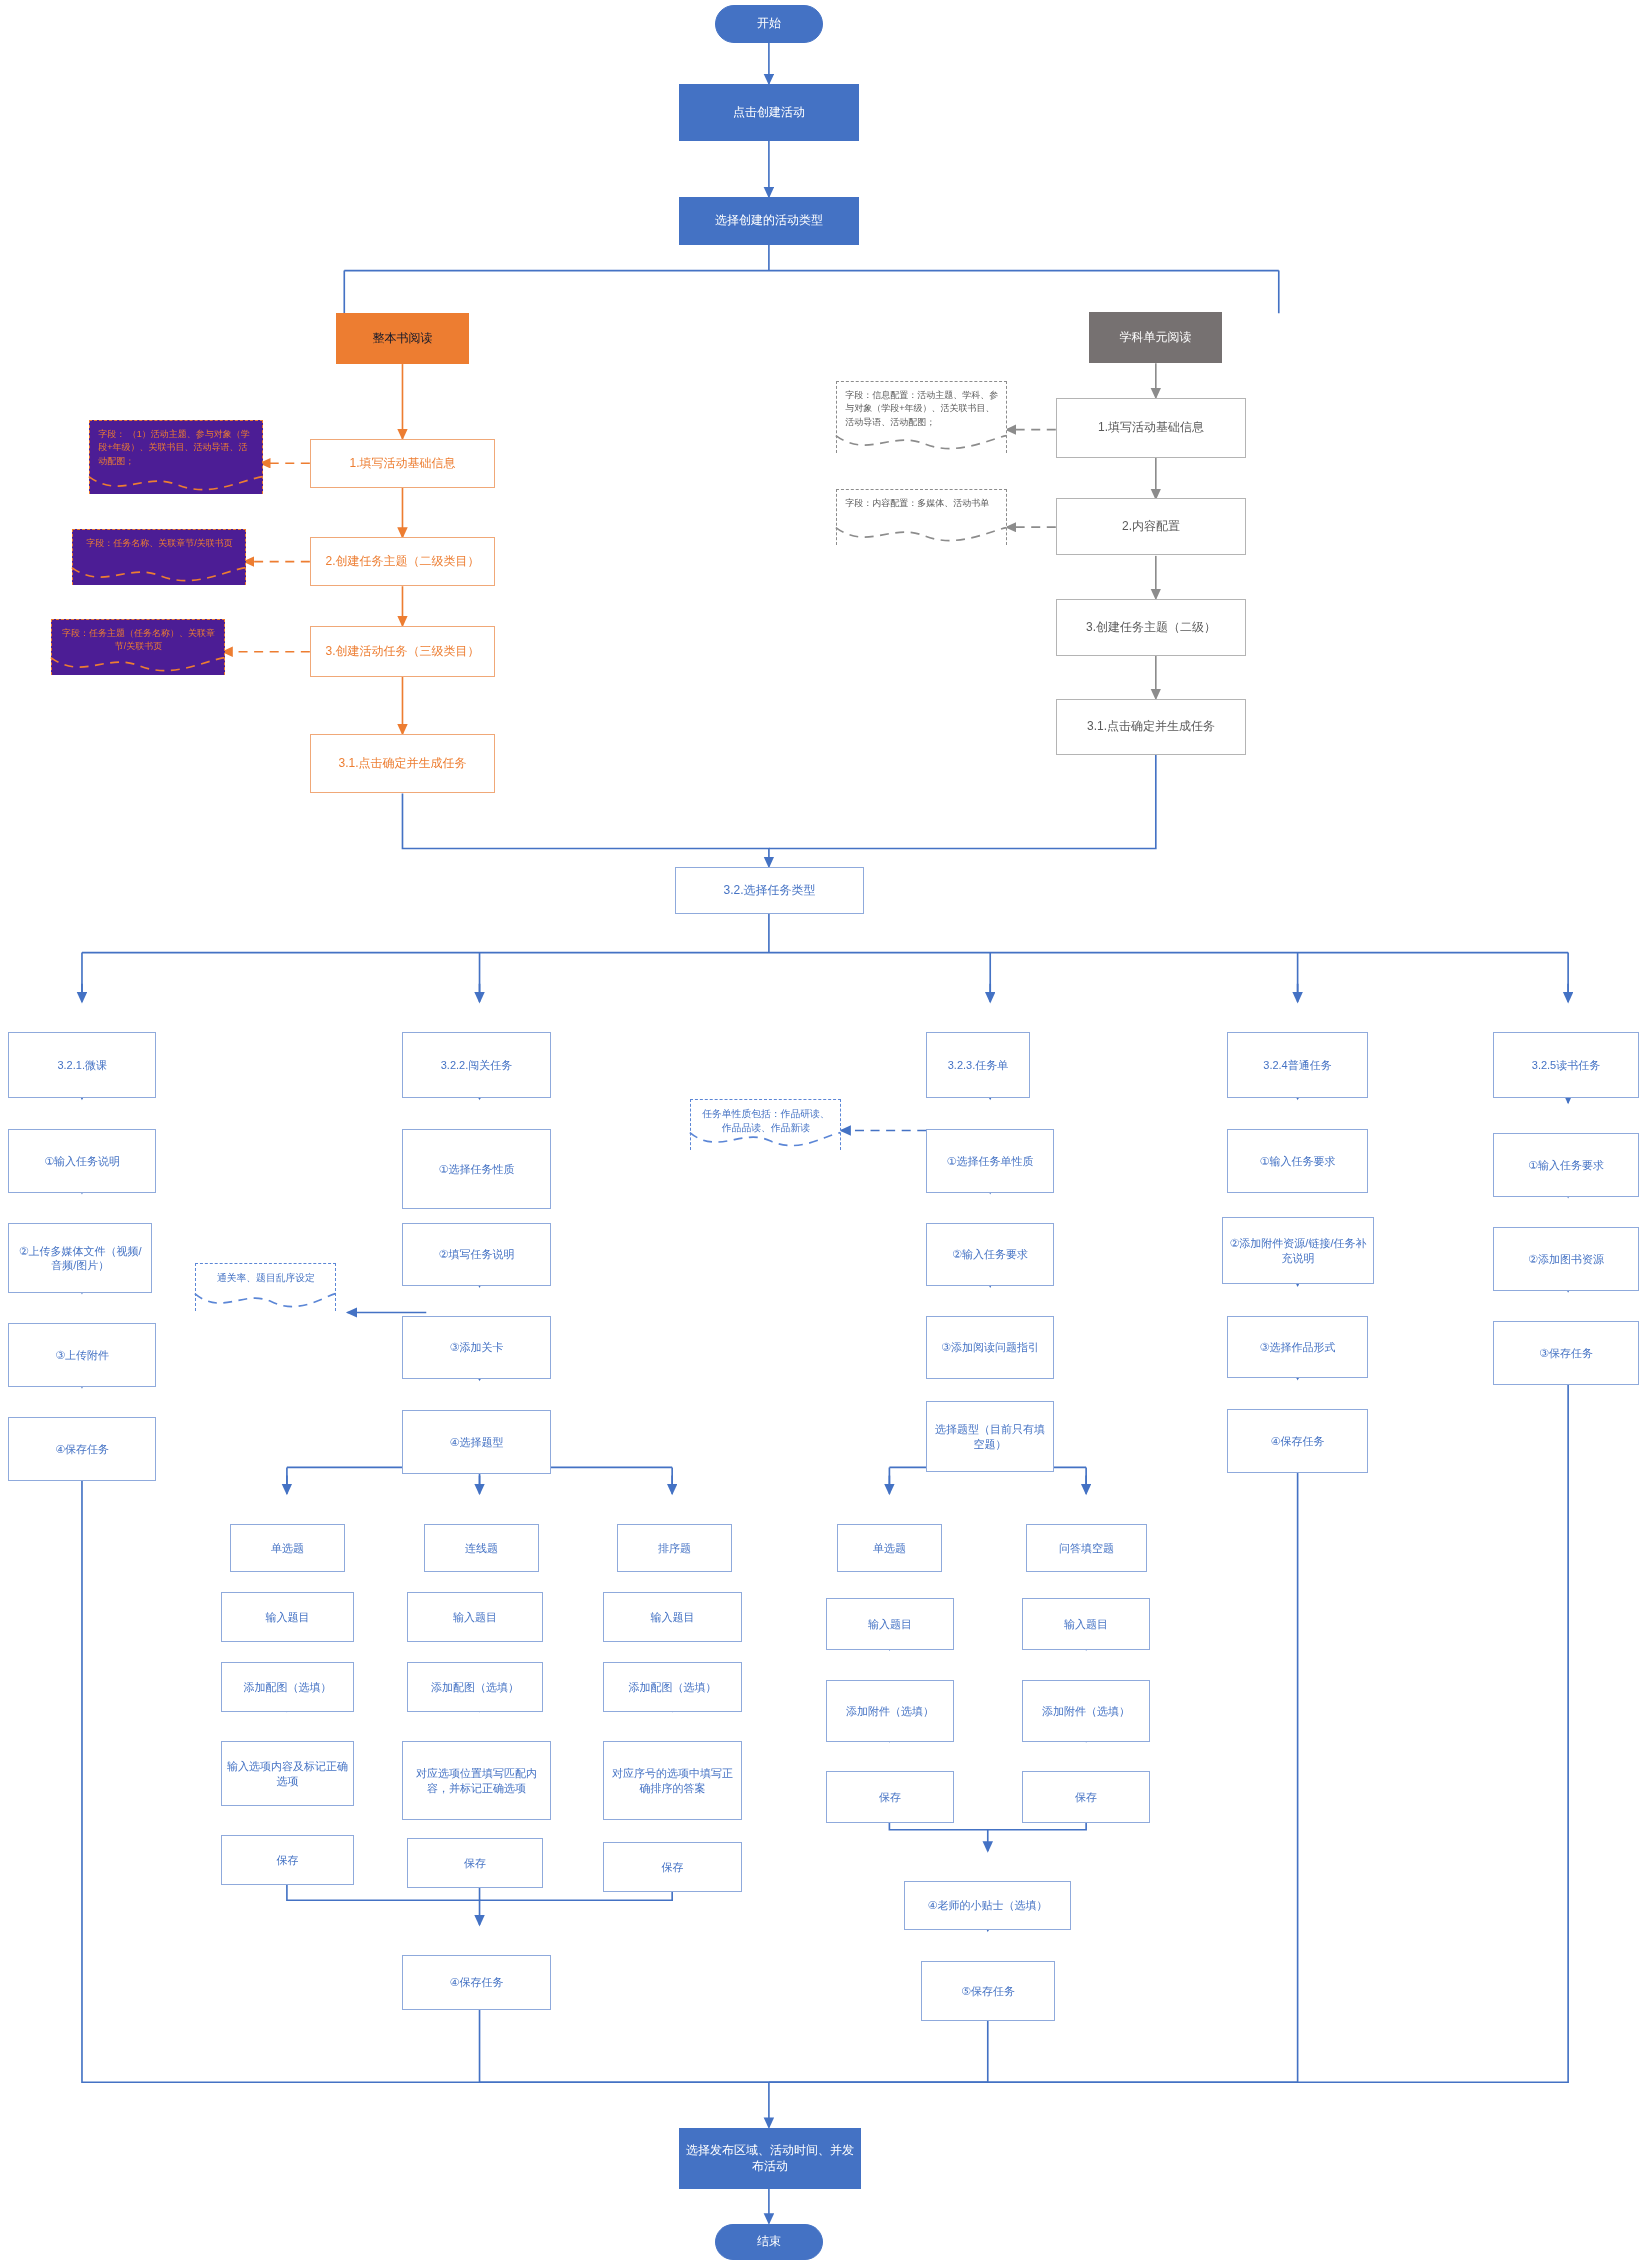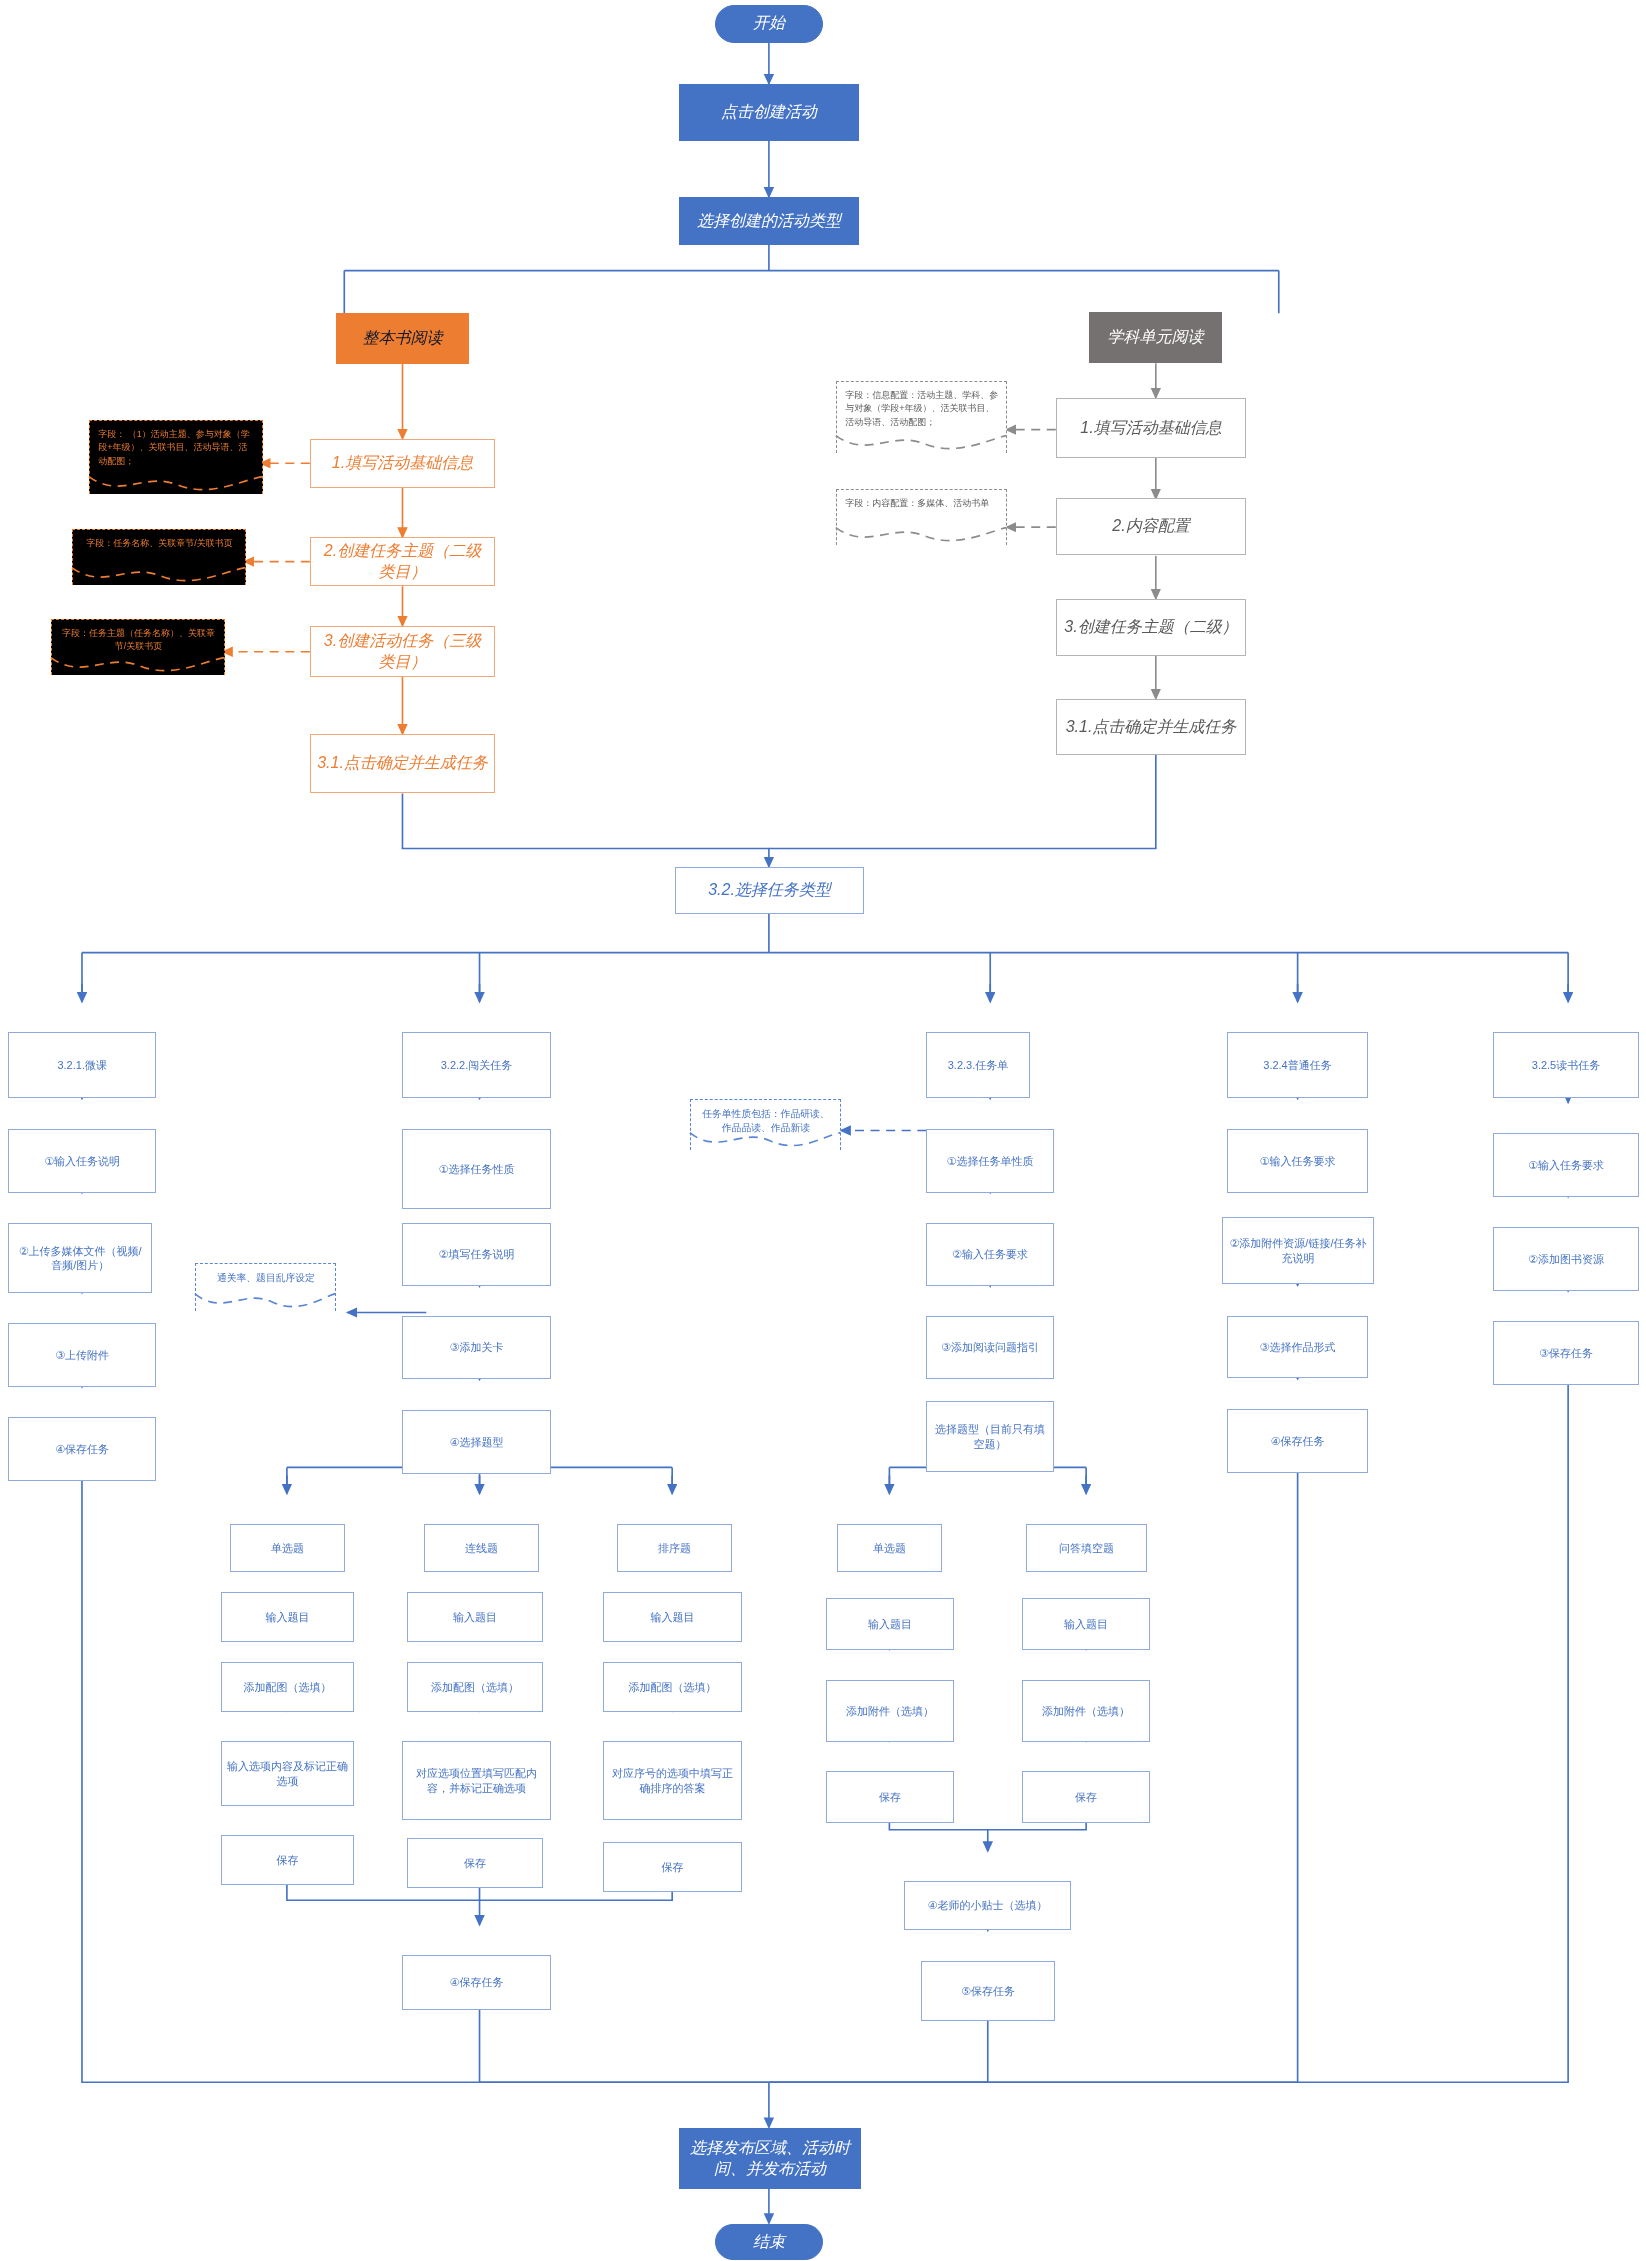--- a/index.html
+++ b/index.html
@@ -9,25 +9,25 @@
   
   .fill-blue{background:#4472c4;color:#fff;border:0.8px solid #4472c4;}
   .fill-orange{background:#ed7d31;color:#0f172a;border:0.8px solid #ed7d31;}
   .fill-gray{background:#767171;color:#fff;border:0.8px solid #767171;}
   .outline-blue{background:#fff;color:#4472c4;border:0.8px solid #8faadc;}
   .outline-orange{background:#fff;color:#ed7d31;border:0.8px solid #f0a878;}
   .outline-gray{background:#fff;color:#595959;border:0.8px solid #b4b4b4;}
   .term{border-radius:21px;}
   .note{position:absolute;box-sizing:border-box;display:flex;align-items:flex-start;text-align:left;padding:6.6px 7.4px 18px 8.2px;line-height:1.5;}
   .note-blue{border:1.6px dashed #5b86d6;color:#4472c4;background:#fff;border-bottom:none;}
-  .note-orange{border:1.6px dashed #ed7d31;color:#ed7d31;background:#000000;border-bottom:none;}
+  .note-orange{border:1.6px dashed #ed7d31;color:#ed7d31;background:#4c1d95;border-bottom:none;}
   .note-gray{border:1.6px dashed #8c8c8c;color:#595959;background:#fff;border-bottom:none;}
   .note .wave{position:absolute;left:-1.6px;bottom:-0.8px;width:calc(100% + 3.3px);height:19.7px;pointer-events:none;}
   .note .txt{display:block;width:100%;}
-  svg.lines{position:absolute;left:0;top:0;width:1646px;height:2261px;pointer-events:none;} .f14{font-size:11px;margin-top:30px;} .f15{font-size:16px;font-style:italic;}
+  svg.lines{position:absolute;left:0;top:0;width:1646px;height:2261px;pointer-events:none;} .f14{font-size:11px;margin-top:30px;} .f15{font-size:12px;}
   .f12{font-size:9.8px;} .f11{font-size:9px;}
 </style>
 </head>
 <body>
 
 <div id="canvas">
 
   <svg class="lines" viewBox="0 0 2008 2758">
     <defs>
       <marker id="ab" markerWidth="10" markerHeight="10" refX="6" refY="3.2" orient="auto">

